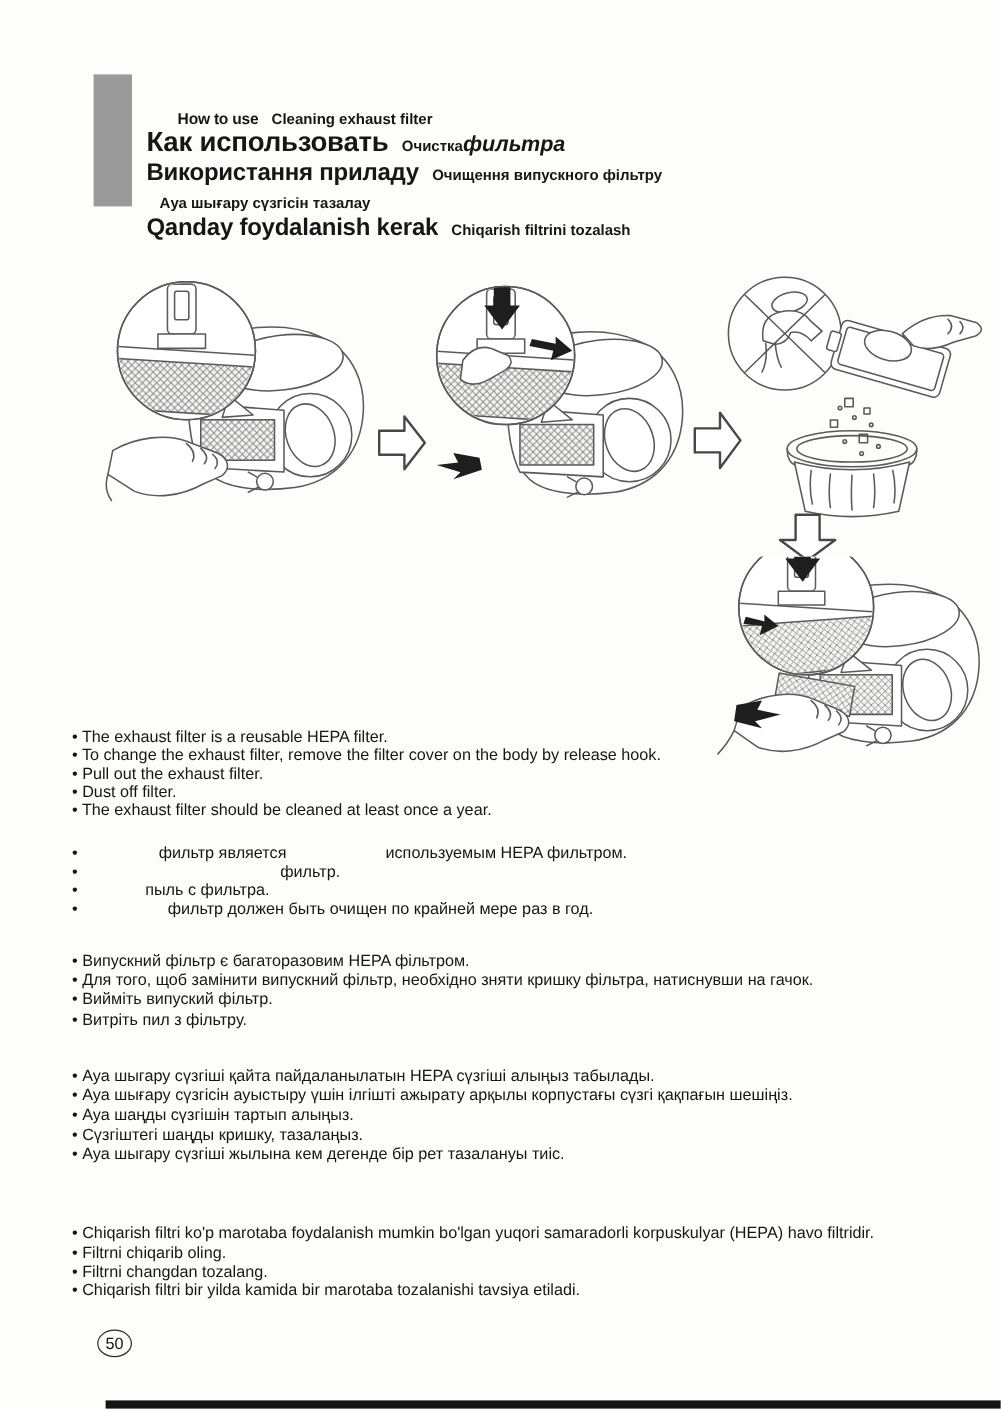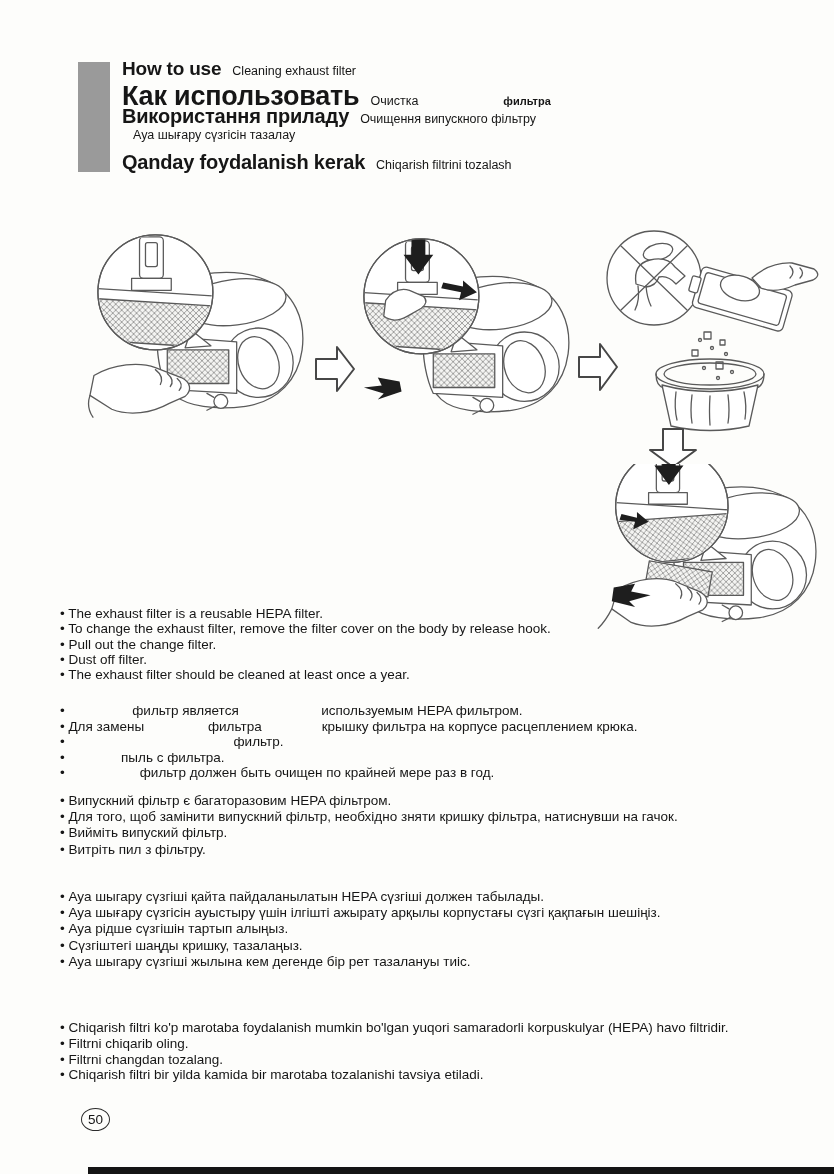--- a/index.html
+++ b/index.html
@@ -8,25 +8,25 @@
     background:#fdfdfb;color:#161616;
     font-family:"Liberation Sans","DejaVu Sans",sans-serif;
   }
   .page{position:absolute;inset:0;}
 
   
   .accent-bar{position:absolute;left:78px;top:62px;width:32px;height:110px;background:#9a9a9a;}
   .header-text{position:absolute;left:122px;top:58px;}
   .hrow{white-space:nowrap;height:23.3px;display:flex;align-items:baseline;}
   .hmain{font-weight:bold;letter-spacing:-0.2px;}
-  .hrow.r0 .hmain{font-size:19px;}
-  .hrow.r1 .hmain{font-size:27px;}
+  .hrow.r0 .hmain{font-size:13px;margin-left:26px;}
+  .hrow.r1 .hmain{font-size:23px;}
   .hrow.r2 .hmain,.hrow.r3 .hmain,.hrow.r4 .hmain{font-size:20px;}
-  .hsub{font-weight:normal;font-size:12.5px;margin-left:11px;}
-  .hsub2{font-weight:bold;font-size:11px;margin-left:85px;}
+  .hsub{font-weight:bold;font-size:12.5px;margin-left:11px;margin-top:34px;}
+  .hsub2{font-weight:bold;font-size:18px;font-style:italic;}
 
   
   .illus{position:absolute;}
   .illus svg{display:block;}
   .lineart path,.lineart rect,.lineart circle,.lineart ellipse,.lineart polyline{
     stroke:#5a5a5a;stroke-width:1.3;fill:none;stroke-linecap:round;stroke-linejoin:round;
   }
   .lineart .fillwhite{fill:#ffffff;}
   .lineart .mesh{fill:url(#meshPattern);}
   .lineart .blackarrow{fill:#1e1e1e;stroke:none;}
@@ -259,44 +259,43 @@
           <path d="M8,172 q-6,12 -14,20"></path>
         </g>
         <polygon class="blackarrow" points="10,150 32,146 28,154 48,158 26,164 32,170 8,164"></polygon>
       </g>
     </svg>
   </div>
 
   <div class="tsection sec-en">
     <div class="bullet-line">• The exhaust filter is a reusable HEPA filter.</div>
     <div class="bullet-line">• To change the exhaust filter, remove the filter cover on the body by release hook.</div>
-    <div class="bullet-line">• Pull out the change filter.</div>
+    <div class="bullet-line">• Pull out the exhaust filter.</div>
     <div class="bullet-line">• Dust off filter.</div>
     <div class="bullet-line">• The exhaust filter should be cleaned at least once a year.</div>
   </div>
 
   <div class="tsection sec-ru">
     <div class="bullet-line">•                  фильтр является                      используемым HEPA фильтром.</div>
-    <div class="bullet-line">• Для замены                 фильтра                крышку фильтра на корпусе расцеплением крюка.</div>
     <div class="bullet-line">•                                             фильтр.</div>
     <div class="bullet-line">•               пыль с фильтра.</div>
     <div class="bullet-line">•                    фильтр должен быть очищен по крайней мере раз в год.</div>
   </div>
 
   <div class="tsection sec-uk">
     <div class="bullet-line">• Випускний фільтр є багаторазовим HEPA фільтром.</div>
     <div class="bullet-line">• Для того, щоб замінити випускний фільтр, необхідно зняти кришку фільтра, натиснувши на гачок.</div>
     <div class="bullet-line">• Вийміть випуский фільтр.</div>
     <div class="bullet-line">• Витріть пил з фільтру.</div>
   </div>
 
   <div class="tsection sec-kk">
-    <div class="bullet-line">• Ауа шыгару сүзгіші қайта пайдаланылатын HEPA сүзгіші должен табылады.</div>
+    <div class="bullet-line">• Ауа шыгару сүзгіші қайта пайдаланылатын HEPA сүзгіші алыңыз табылады.</div>
     <div class="bullet-line">• Ауа шығару сүзгісін ауыстыру үшін ілгішті ажырату арқылы корпустағы сүзгі қақпағын шешіңіз.</div>
-    <div class="bullet-line">• Ауа рідше сүзгішін тартып алыңыз.</div>
+    <div class="bullet-line">• Ауа шаңды сүзгішін тартып алыңыз.</div>
     <div class="bullet-line">• Сүзгіштегі шаңды кришку, тазалаңыз.</div>
     <div class="bullet-line">• Ауа шыгару сүзгіші жылына кем дегенде бір рет тазалануы тиіс.</div>
   </div>
 
   <div class="tsection sec-uz">
     <div class="bullet-line">• Chiqarish filtri ko'p marotaba foydalanish mumkin bo'lgan yuqori samaradorli korpuskulyar (HEPA) havo filtridir.</div>
     <div class="bullet-line">• Filtrni chiqarib oling.</div>
     <div class="bullet-line">• Filtrni changdan tozalang.</div>
     <div class="bullet-line">• Chiqarish filtri bir yilda kamida bir marotaba tozalanishi tavsiya etiladi.</div>
   </div>

